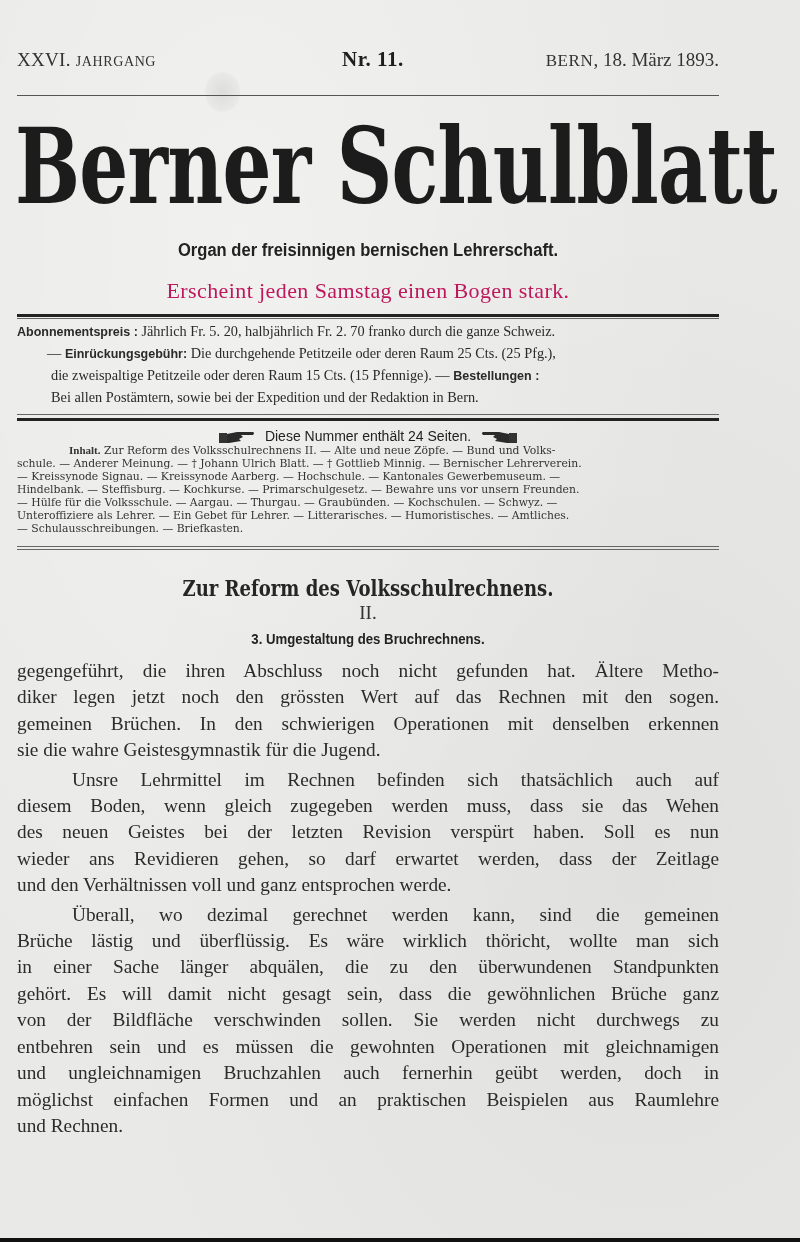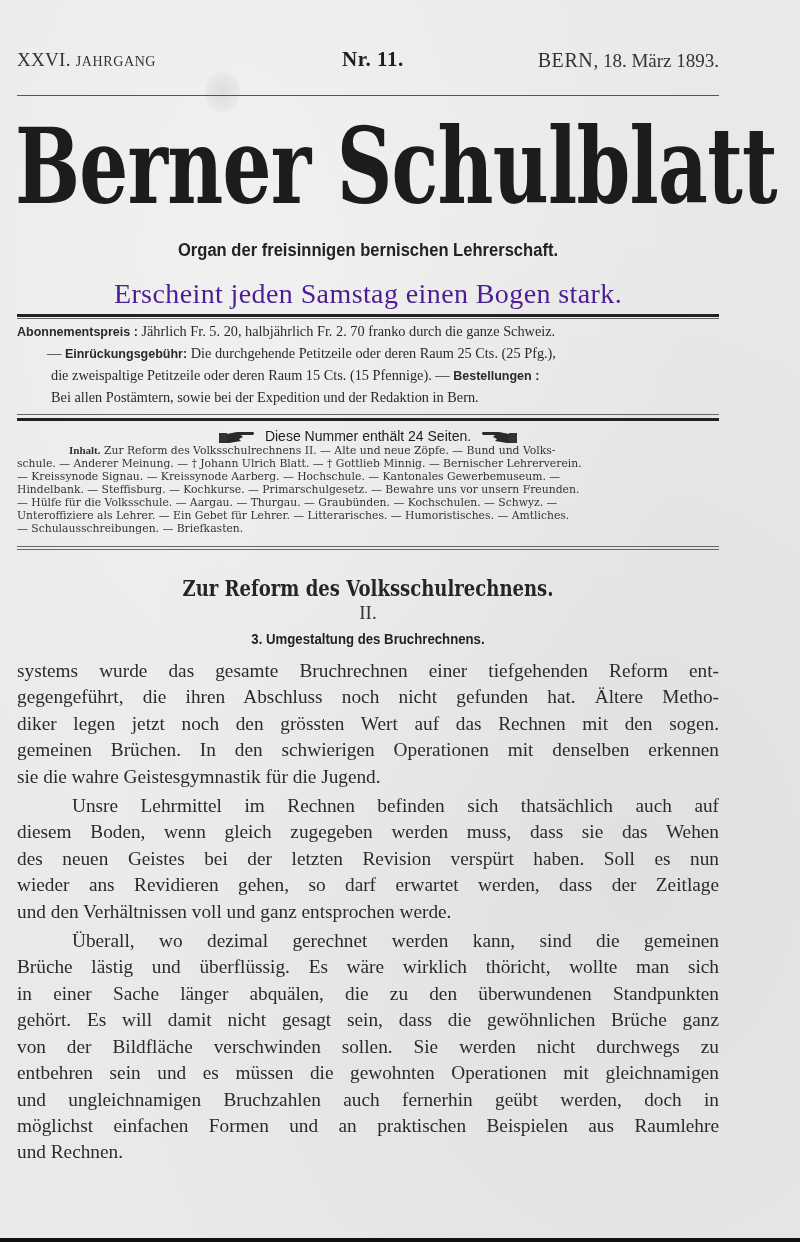--- a/index.html
+++ b/index.html
@@ -16,39 +16,39 @@
 
   
   .topline {
     position: absolute; top: 47px; left: 17px; width: 702px; height: 28px;
     font-family: "Liberation Serif", "DejaVu Serif", serif; font-size: 19px; color: #333;
   }
   .topline .left { position: absolute; left: 0; top: 2px; letter-spacing: 0.3px; }
   .topline .left .sc { font-size: 14px; letter-spacing: 0.6px; }
   .topline .mid { position: absolute; left: 325px; top: 0px; font-weight: bold; font-size: 21px; letter-spacing: 0.5px; color:#1e1e1e;text-align:center; }
   .topline .right { position: absolute; right: 0; top: 2px; }
-  .topline .right .sc { font-size: 20px; letter-spacing: 0.6px; }
+  .topline .right .sc { font-size: 17px; letter-spacing: 0.6px; }
   .rule-top { position: absolute; top: 95px; left: 17px; width: 702px; height: 1px; background: #555; }
 
   .title {
     position: absolute; top: 112px; left: 15px; width: 710px;
     font-family: "DejaVu Serif", "Liberation Serif", serif; font-weight: bold;
     font-size: 104px; line-height: 110px; color: #1c1c1c;
     letter-spacing: -1px;
     transform: scaleX(0.74); transform-origin: left top;
     white-space: nowrap;
   }
   .subtitle {
     position: absolute; top: 240px; left: 0; width: 736px; text-align: center;
     font-family: "Liberation Sans", "DejaVu Sans", sans-serif; font-weight: bold;
     font-size: 18px; color: #222; transform: scaleX(0.92); transform-origin: center;
   }
   .subtitle2 {
     position: absolute; top: 278px; left: 0; width: 736px; text-align: center;
-    font-family: "Liberation Serif", "DejaVu Serif", serif; font-size: 28px; color: #4c1d95;
+    font-family: "Liberation Serif", "DejaVu Serif", serif; font-size: 22px; color: #be185d;
     letter-spacing: 0.4px;
   }
 
   .rule-thick { position: absolute; left: 17px; width: 702px; height: 3px; background: #222; }
   .rule-thin { position: absolute; left: 17px; width: 702px; height: 1px; background: #666; }
 
   .abo {
     position: absolute; top: 321px; left: 17px; width: 702px;
     font-family: "Liberation Serif", "DejaVu Serif", serif; font-size: 14.3px; line-height: 21px; color: #2a2a2a;
   }
@@ -152,21 +152,20 @@
 
   <div class="rule-thin" style="top:546px"></div>
   <div class="rule-thin" style="top:549px"></div>
 
   <div class="art-title">Zur Reform des Volksschulrechnens.</div>
   <div class="art-part">II.</div>
   <div class="art-sub">3. Umgestaltung des Bruchrechnens.</div>
 
   <div class="body">
     <p>
-      <span class="ln">systems wurde das gesamte Bruchrechnen einer tiefgehenden Reform ent-</span>
       <span class="ln">gegengeführt, die ihren Abschluss noch nicht gefunden hat. Ältere Metho-</span>
       <span class="ln">diker legen jetzt noch den grössten Wert auf das Rechnen mit den sogen.</span>
       <span class="ln">gemeinen Brüchen. In den schwierigen Operationen mit denselben erkennen</span>
       <span class="ln last">sie die wahre Geistesgymnastik für die Jugend.</span>
     </p>
     <p class="p2">
       <span class="ln indent">Unsre Lehrmittel im Rechnen befinden sich thatsächlich auch auf</span>
       <span class="ln">diesem Boden, wenn gleich zugegeben werden muss, dass sie das Wehen</span>
       <span class="ln">des neuen Geistes bei der letzten Revision verspürt haben.  Soll es nun</span>
       <span class="ln">wieder ans Revidieren gehen, so darf erwartet werden, dass der Zeitlage</span>

